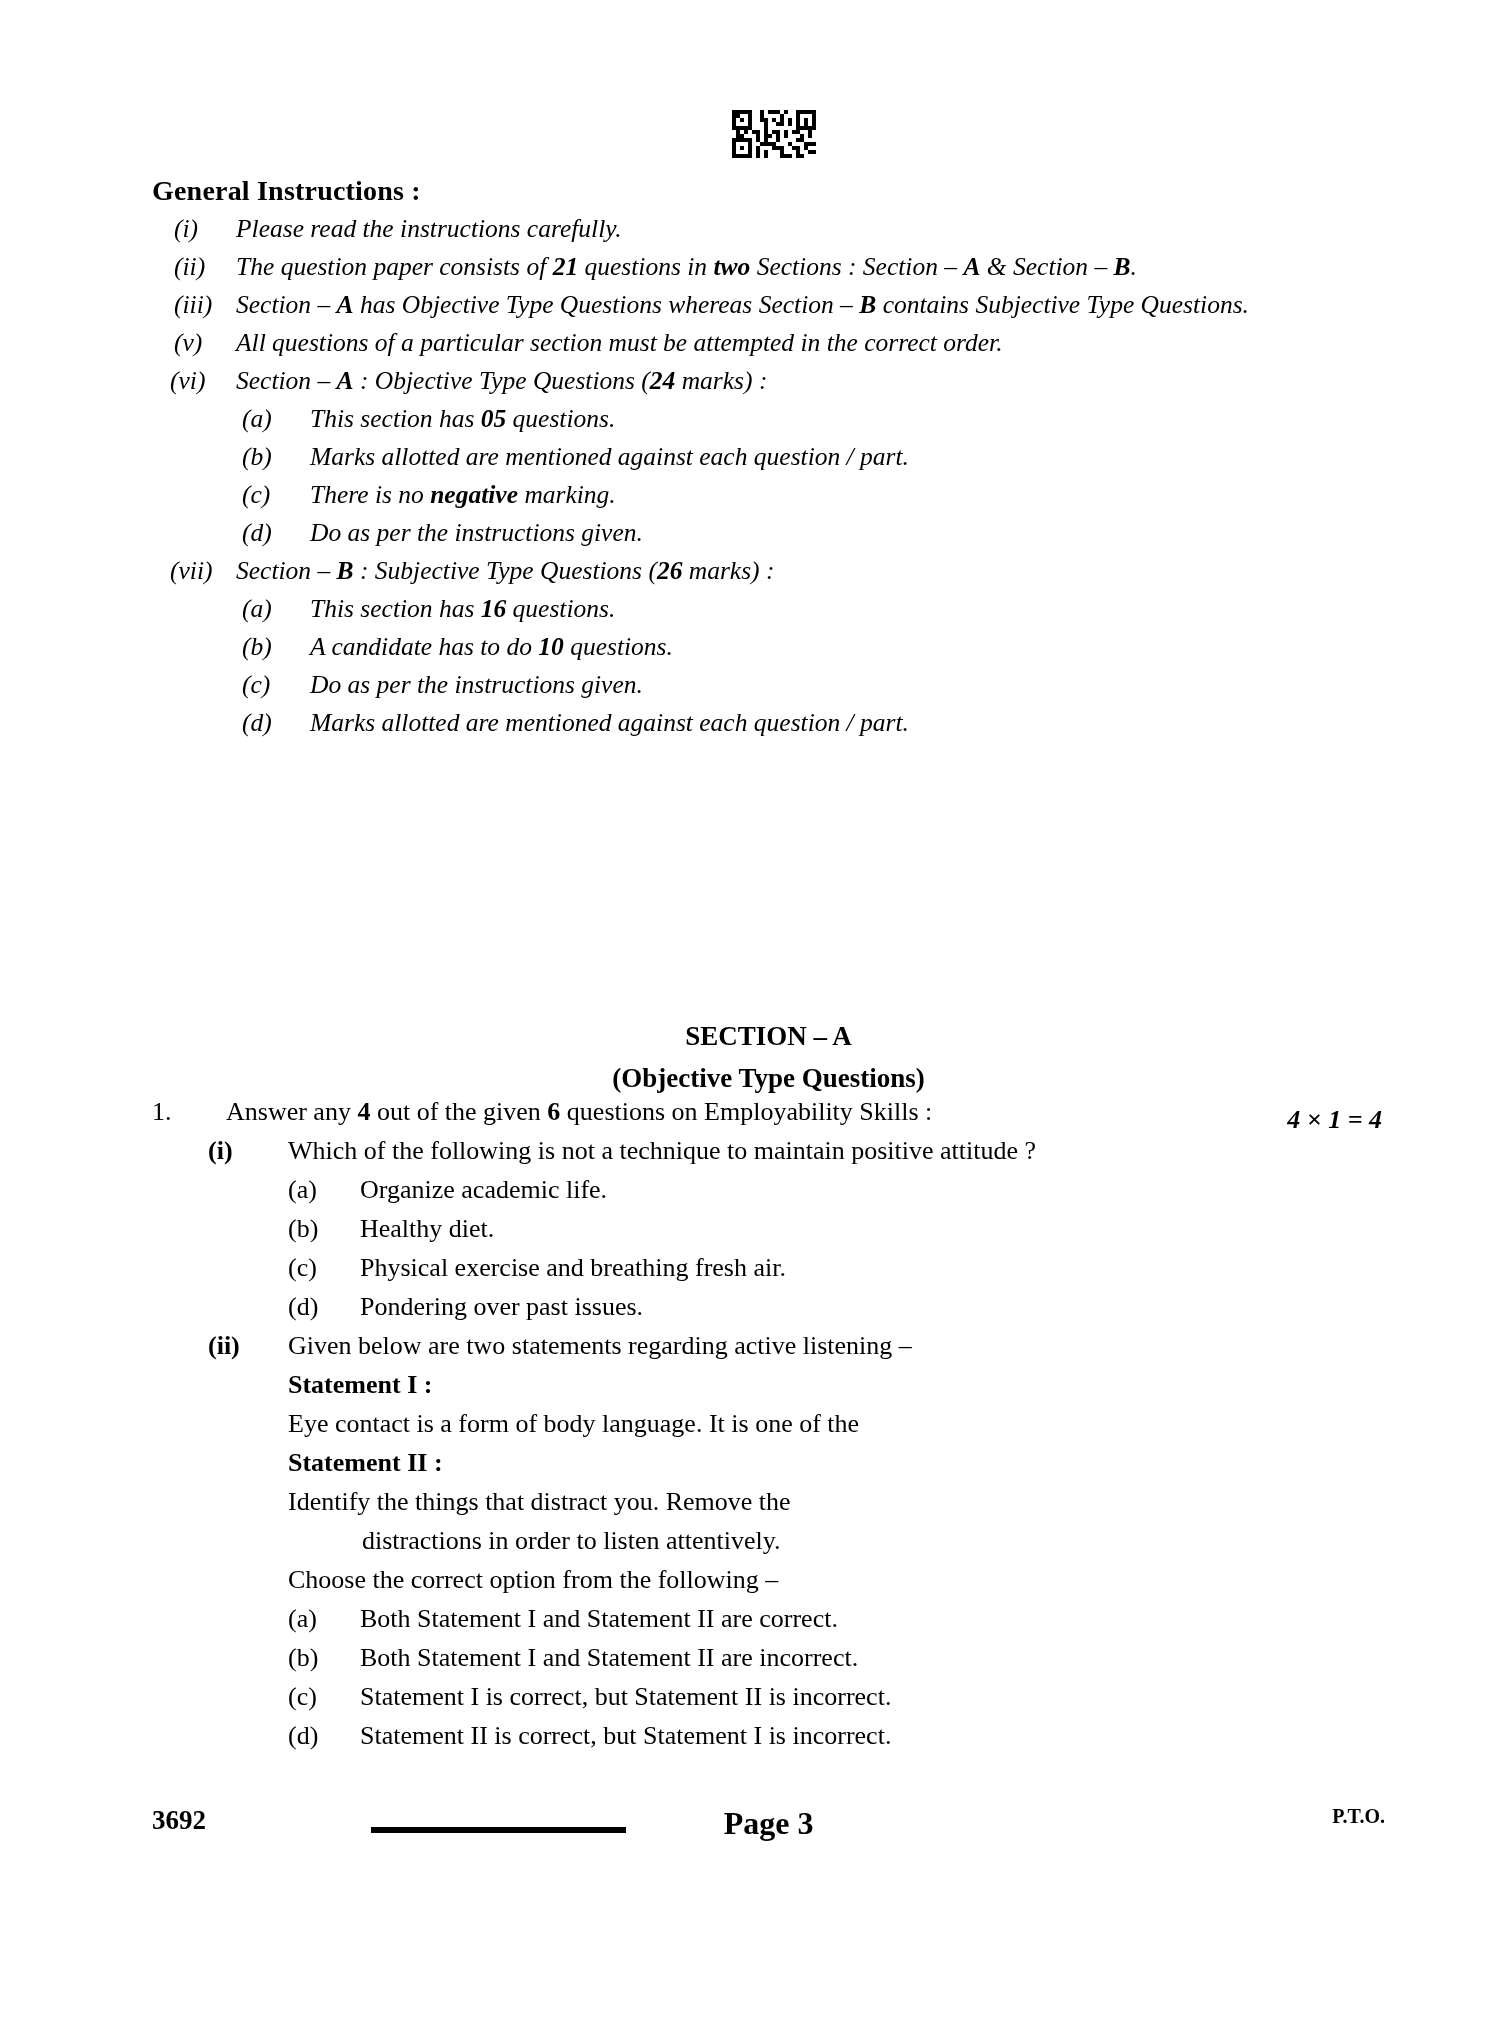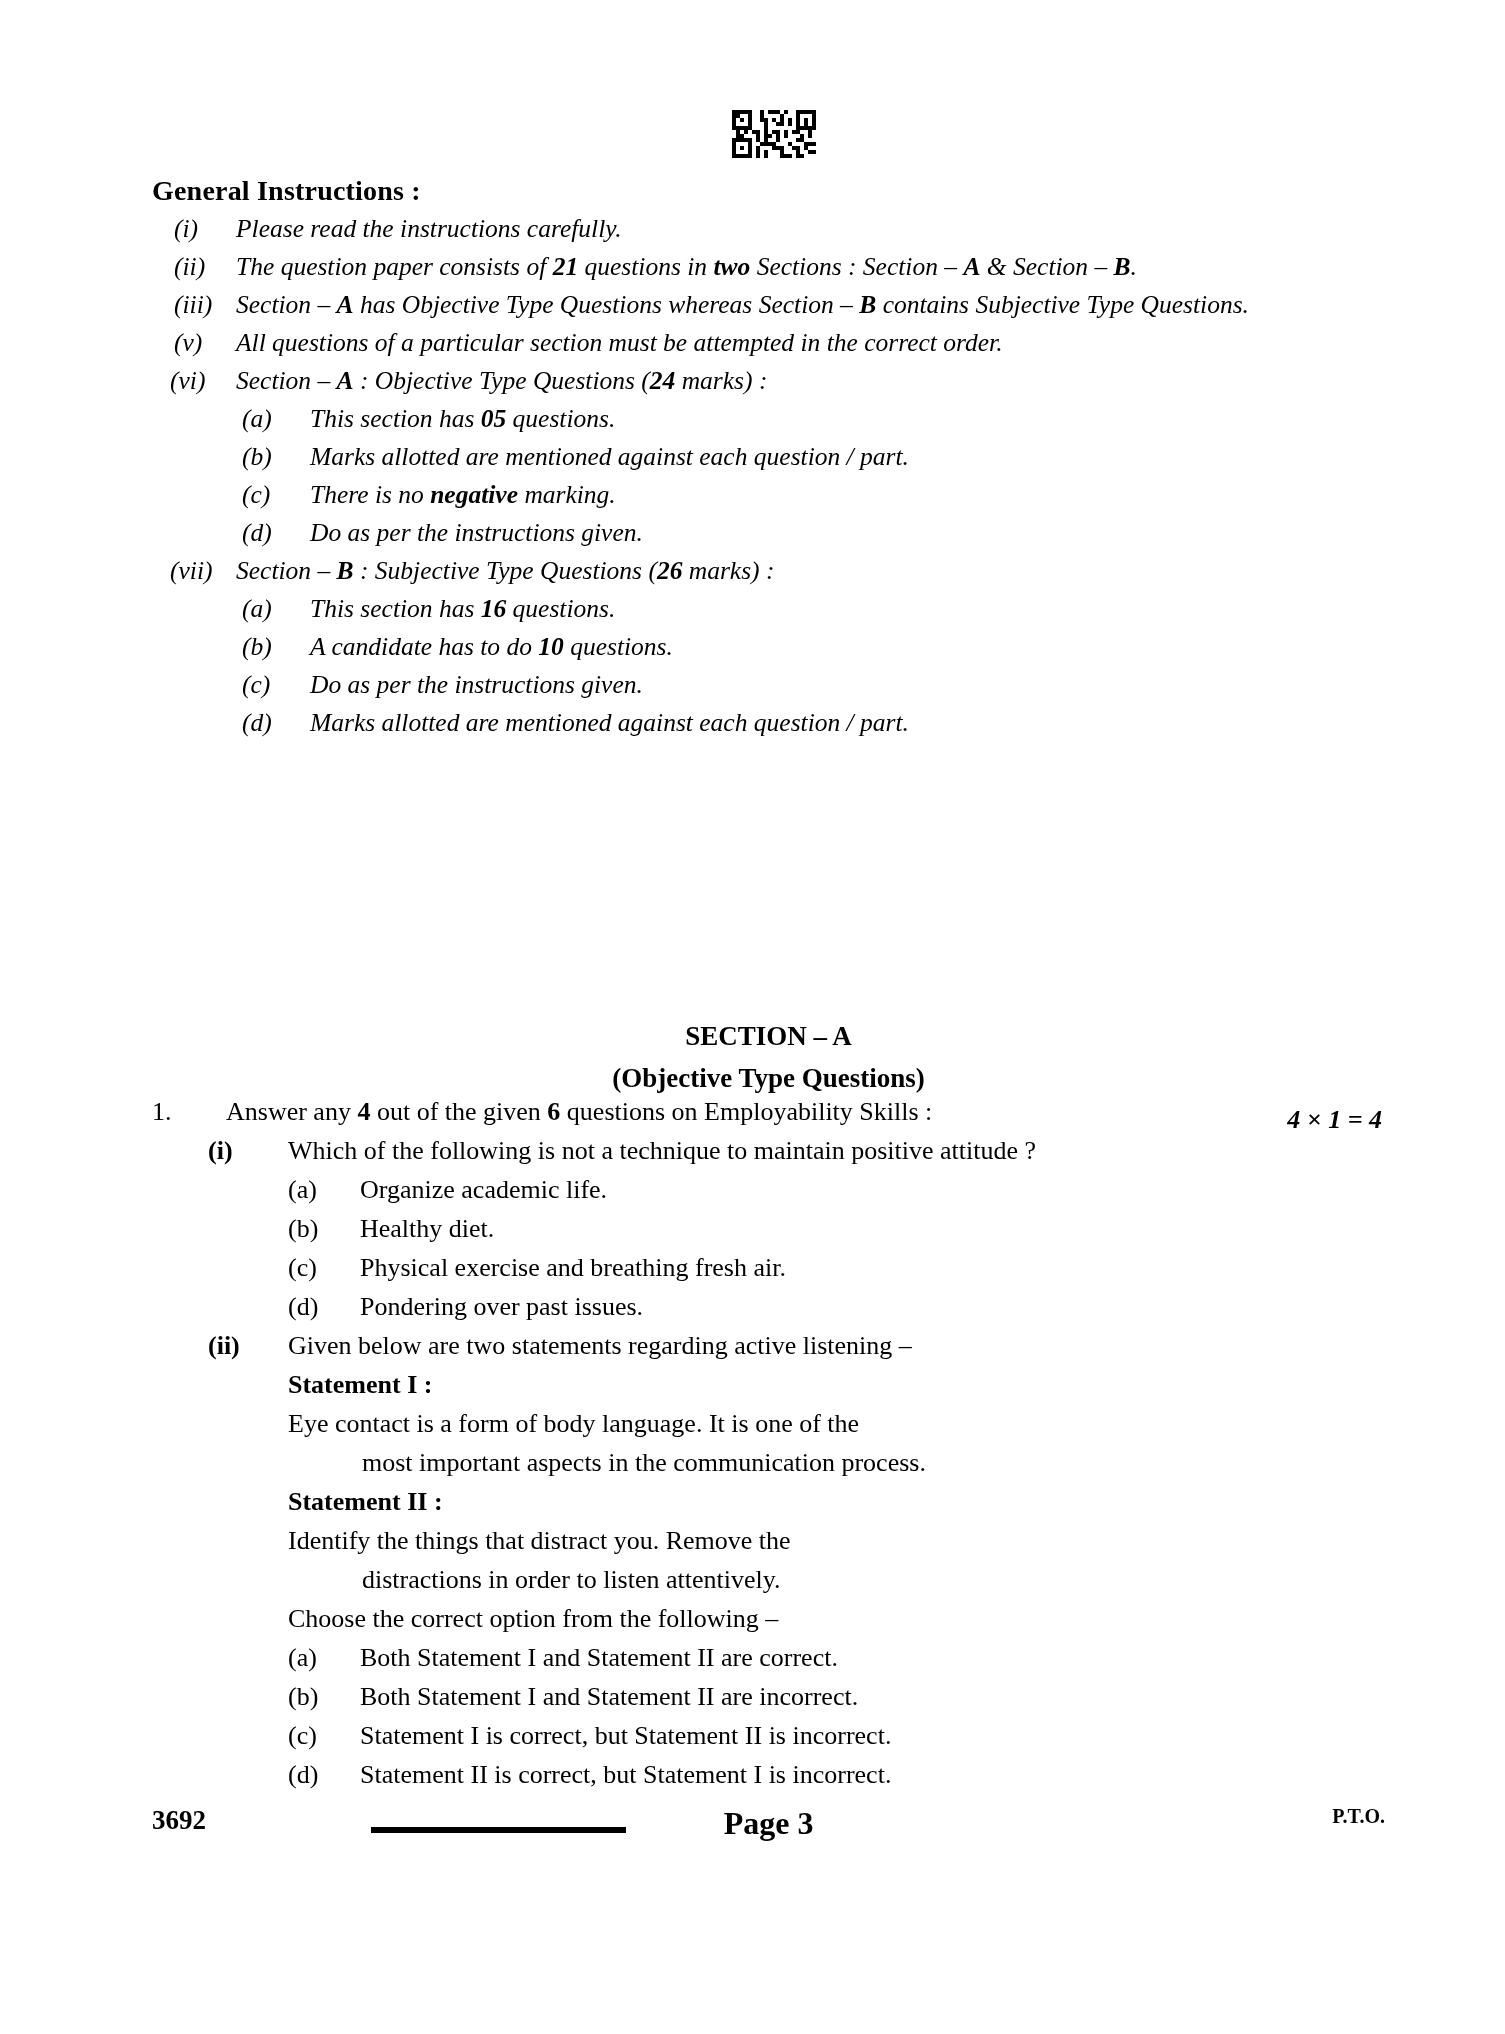--- a/index.html
+++ b/index.html
@@ -417,21 +417,20 @@
       <div class="q-sub-body">
         <div>Given below are two statements regarding active listening –</div>
 
         <div class="stmt-row">
           <div class="stmt-label">
             <span>Statement I</span>
             <span>:</span>
           </div>
           <div class="stmt-body">Eye contact is a form of body language. It is one of the</div>
         </div>
-        <div class="stmt-cont">most important aspects in the communication process.</div>
 
         <div class="stmt-row">
           <div class="stmt-label">
             <span>Statement II</span>
             <span>:</span>
           </div>
           <div class="stmt-body">Identify the things that distract you. Remove the</div>
         </div>
         <div class="stmt-cont">distractions in order to listen attentively.</div>
 

